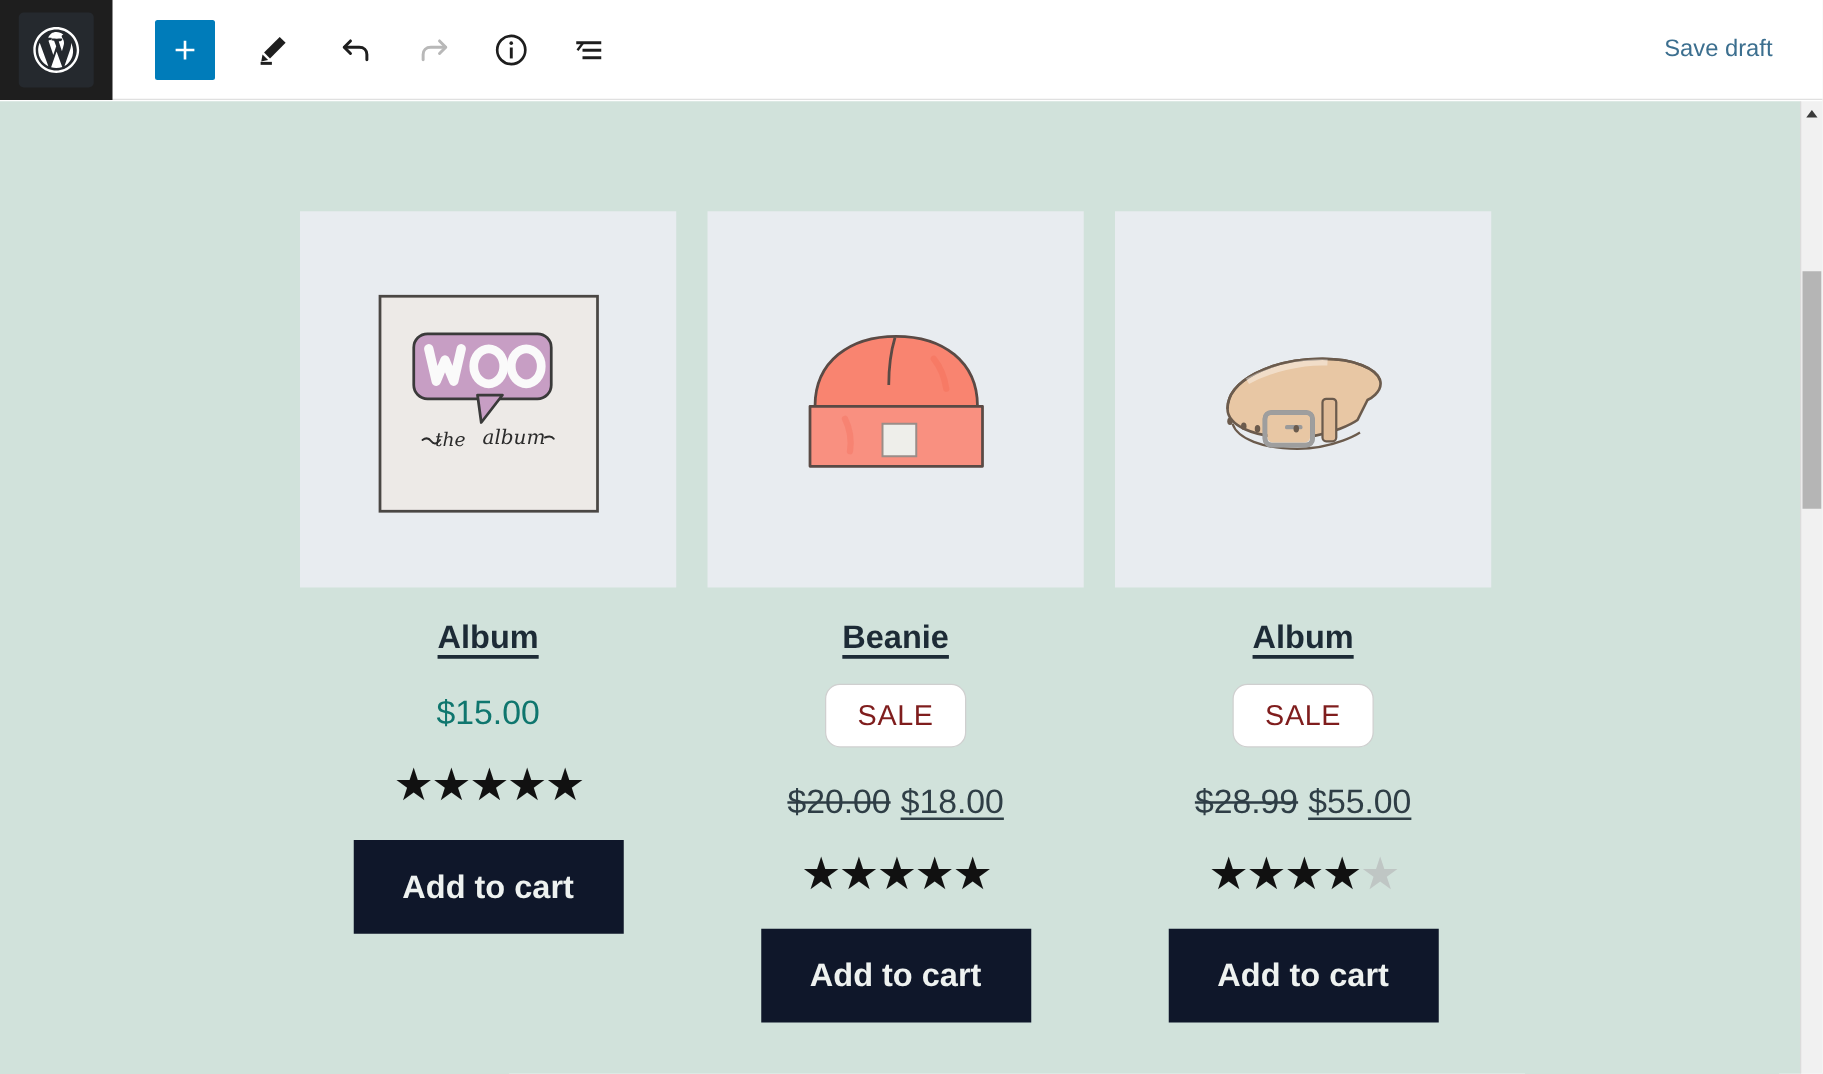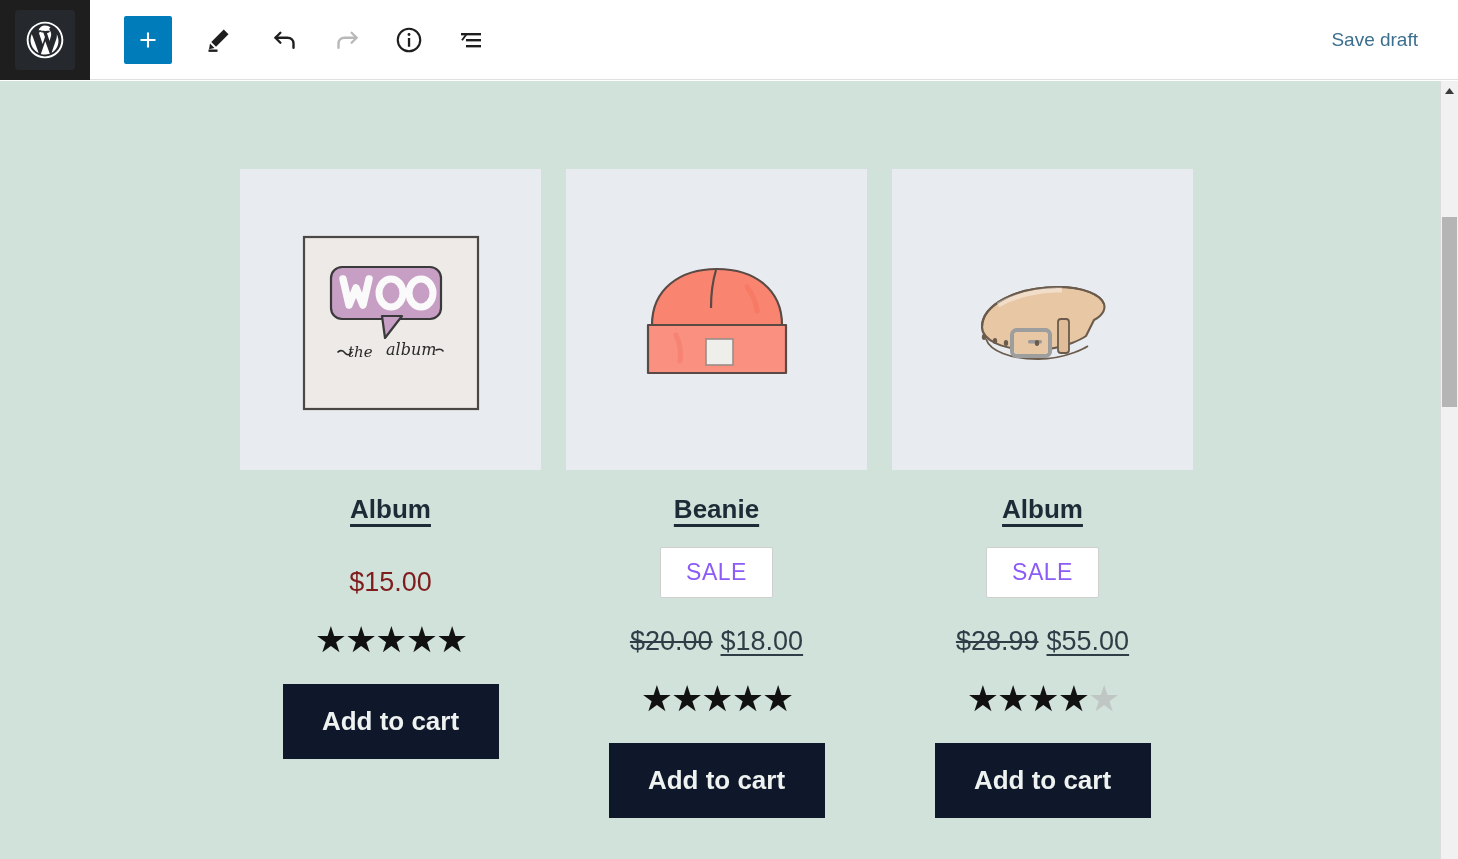--- a/index.html
+++ b/index.html
@@ -143,39 +143,39 @@
     text-underline-offset: 6px;
     cursor: pointer;
     font-family: "Liberation Sans", sans-serif;
   }
 
   .sale-badge {
     margin-top: 22px;
     display: inline-block;
     background: #ffffff;
     border: 1px solid #cfcfcf;
-    border-radius: 2px;
+    border-radius: 12px;
     padding: 11px 25px;
     font-size: 23px;
-    color: #8b5cf6;
+    color: #7f1d1d;
     letter-spacing: 0.5px;
     font-family: "Liberation Sans", sans-serif;
   }
 
   .price-row {
     margin-top: 28px;
     font-size: 27px;
     color: #2f3e46;
     white-space: nowrap;
     font-family: "Liberation Sans", sans-serif;
   }
   .price-simple {
-    margin-top: 42px;
+    margin-top: 30px;
     font-size: 27px;
-    color: #7f1d1d;
+    color: #0f766e;
     font-family: "Liberation Sans", sans-serif;
   }
   .price-old {
     text-decoration: line-through;
     text-decoration-thickness: 2px;
     color: #2f3e46;
   }
   .price-new {
     text-decoration: underline;
     text-decoration-thickness: 2px;

